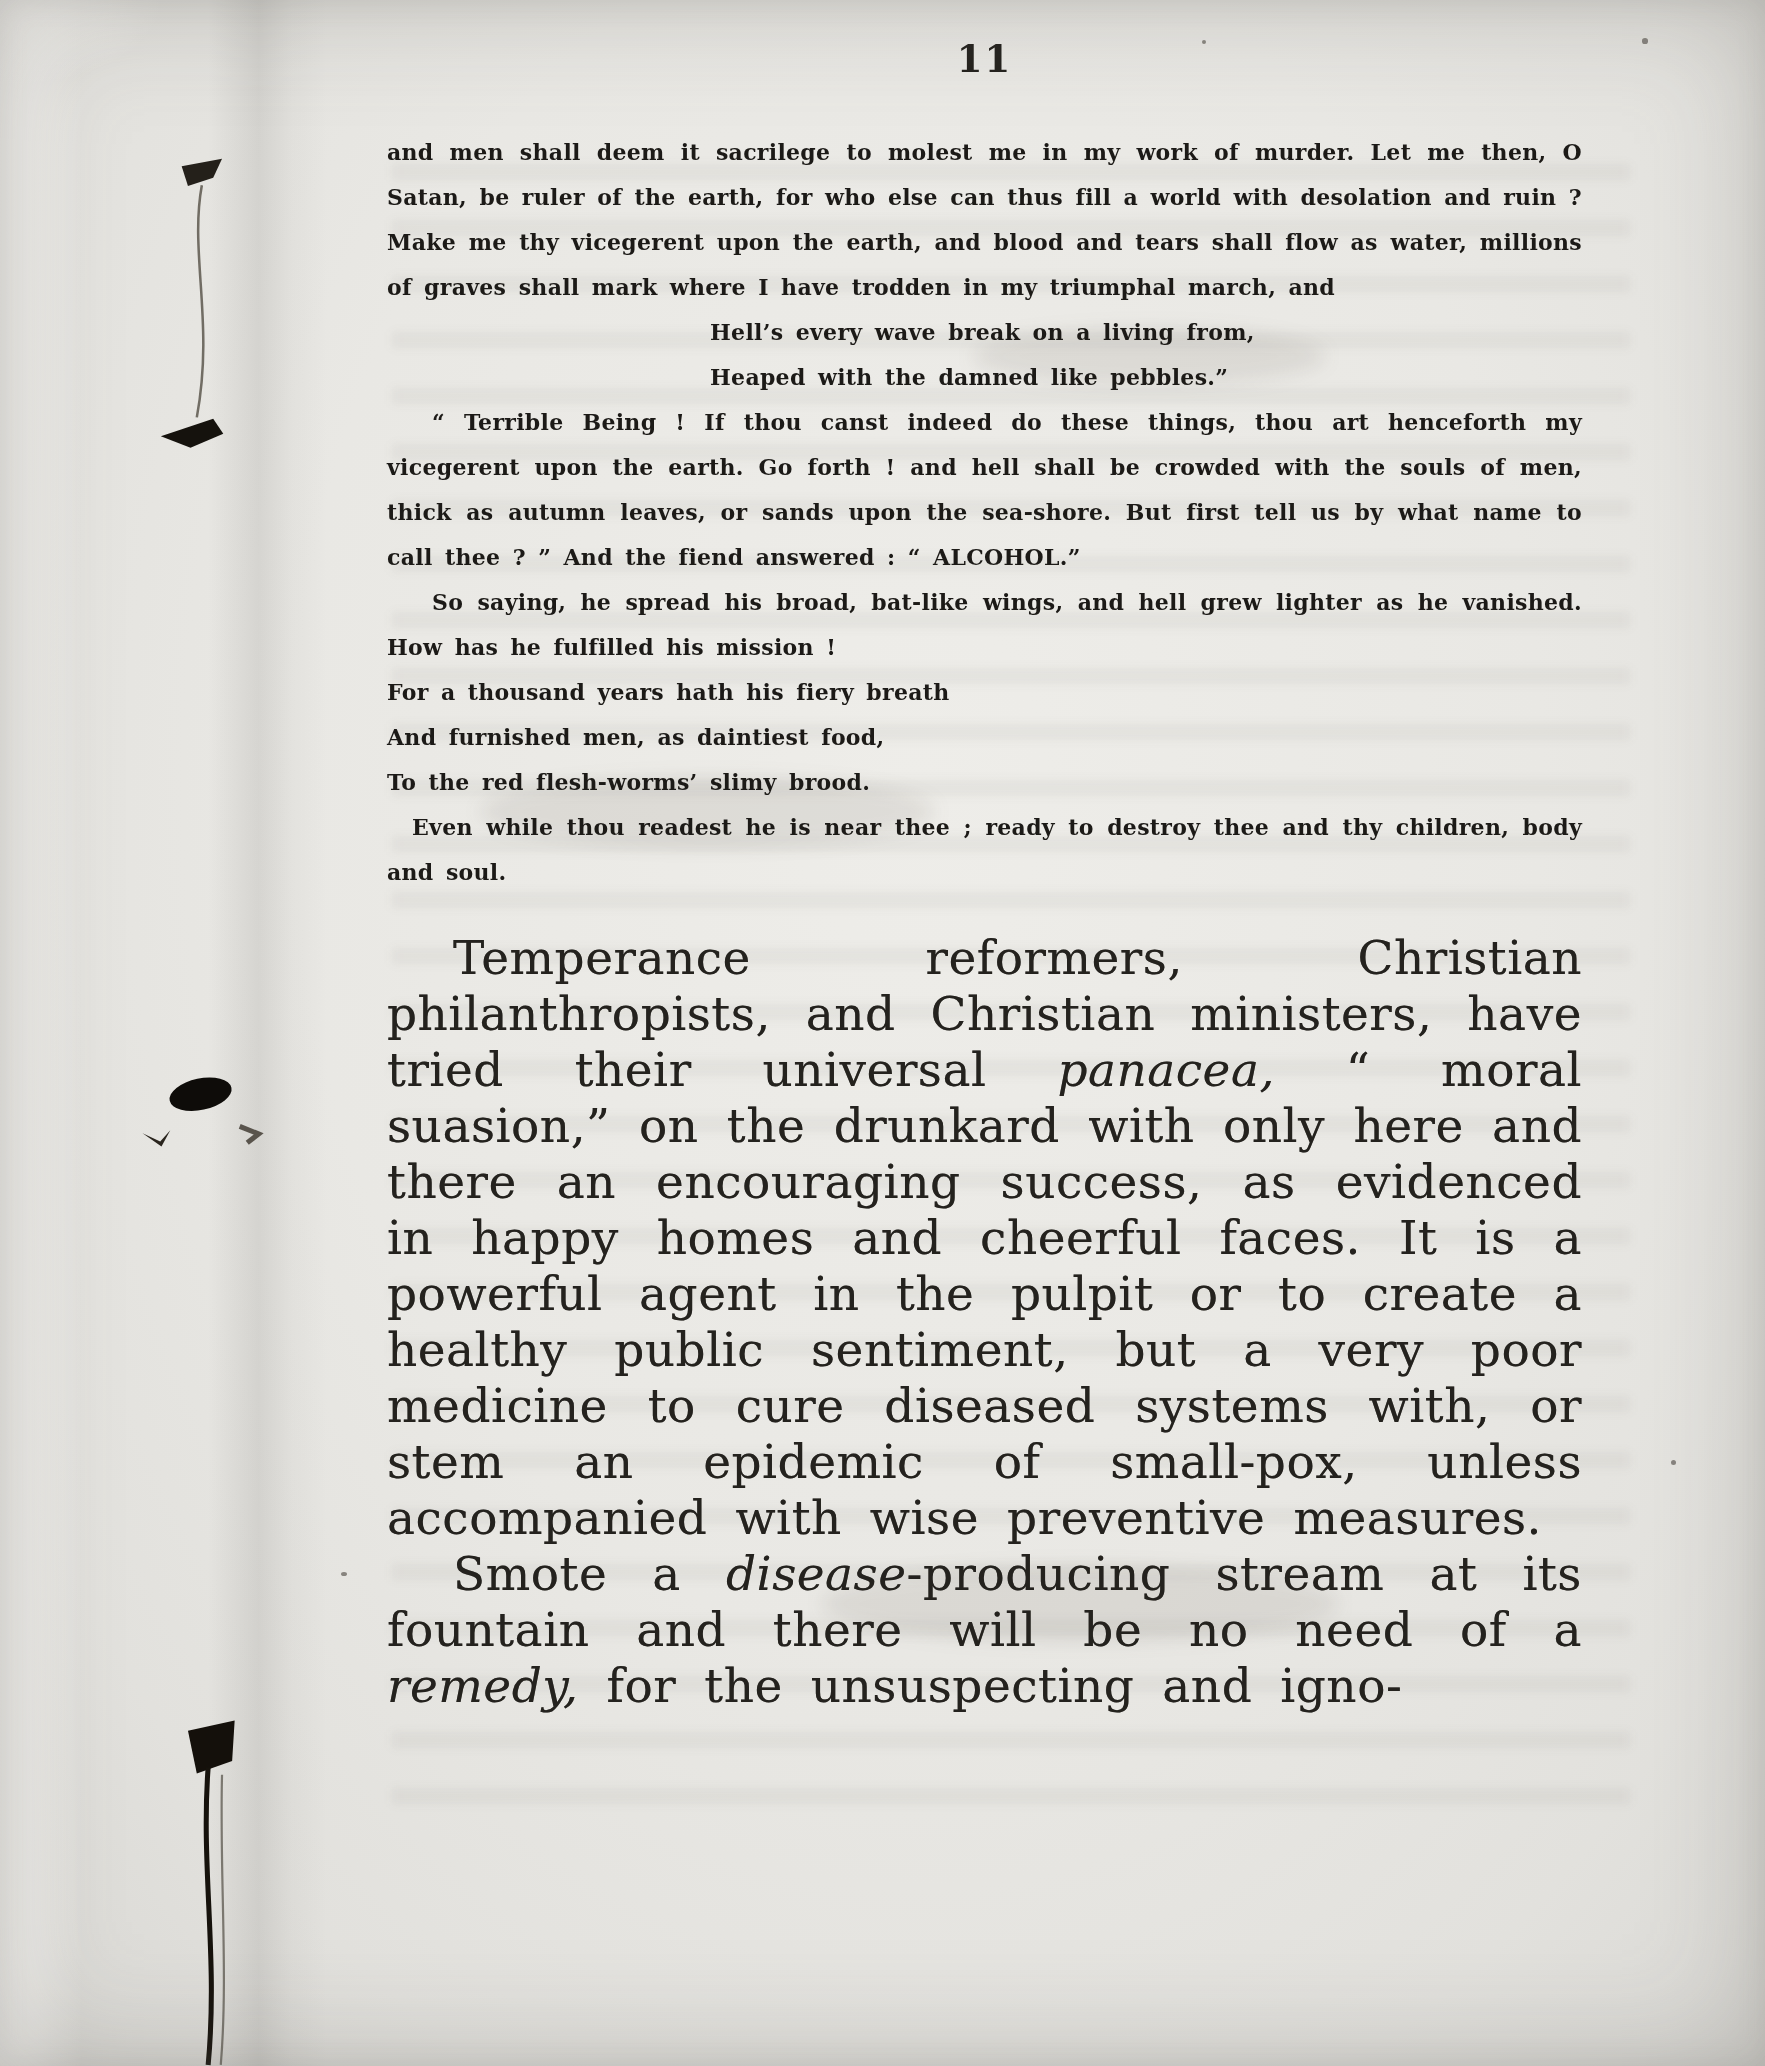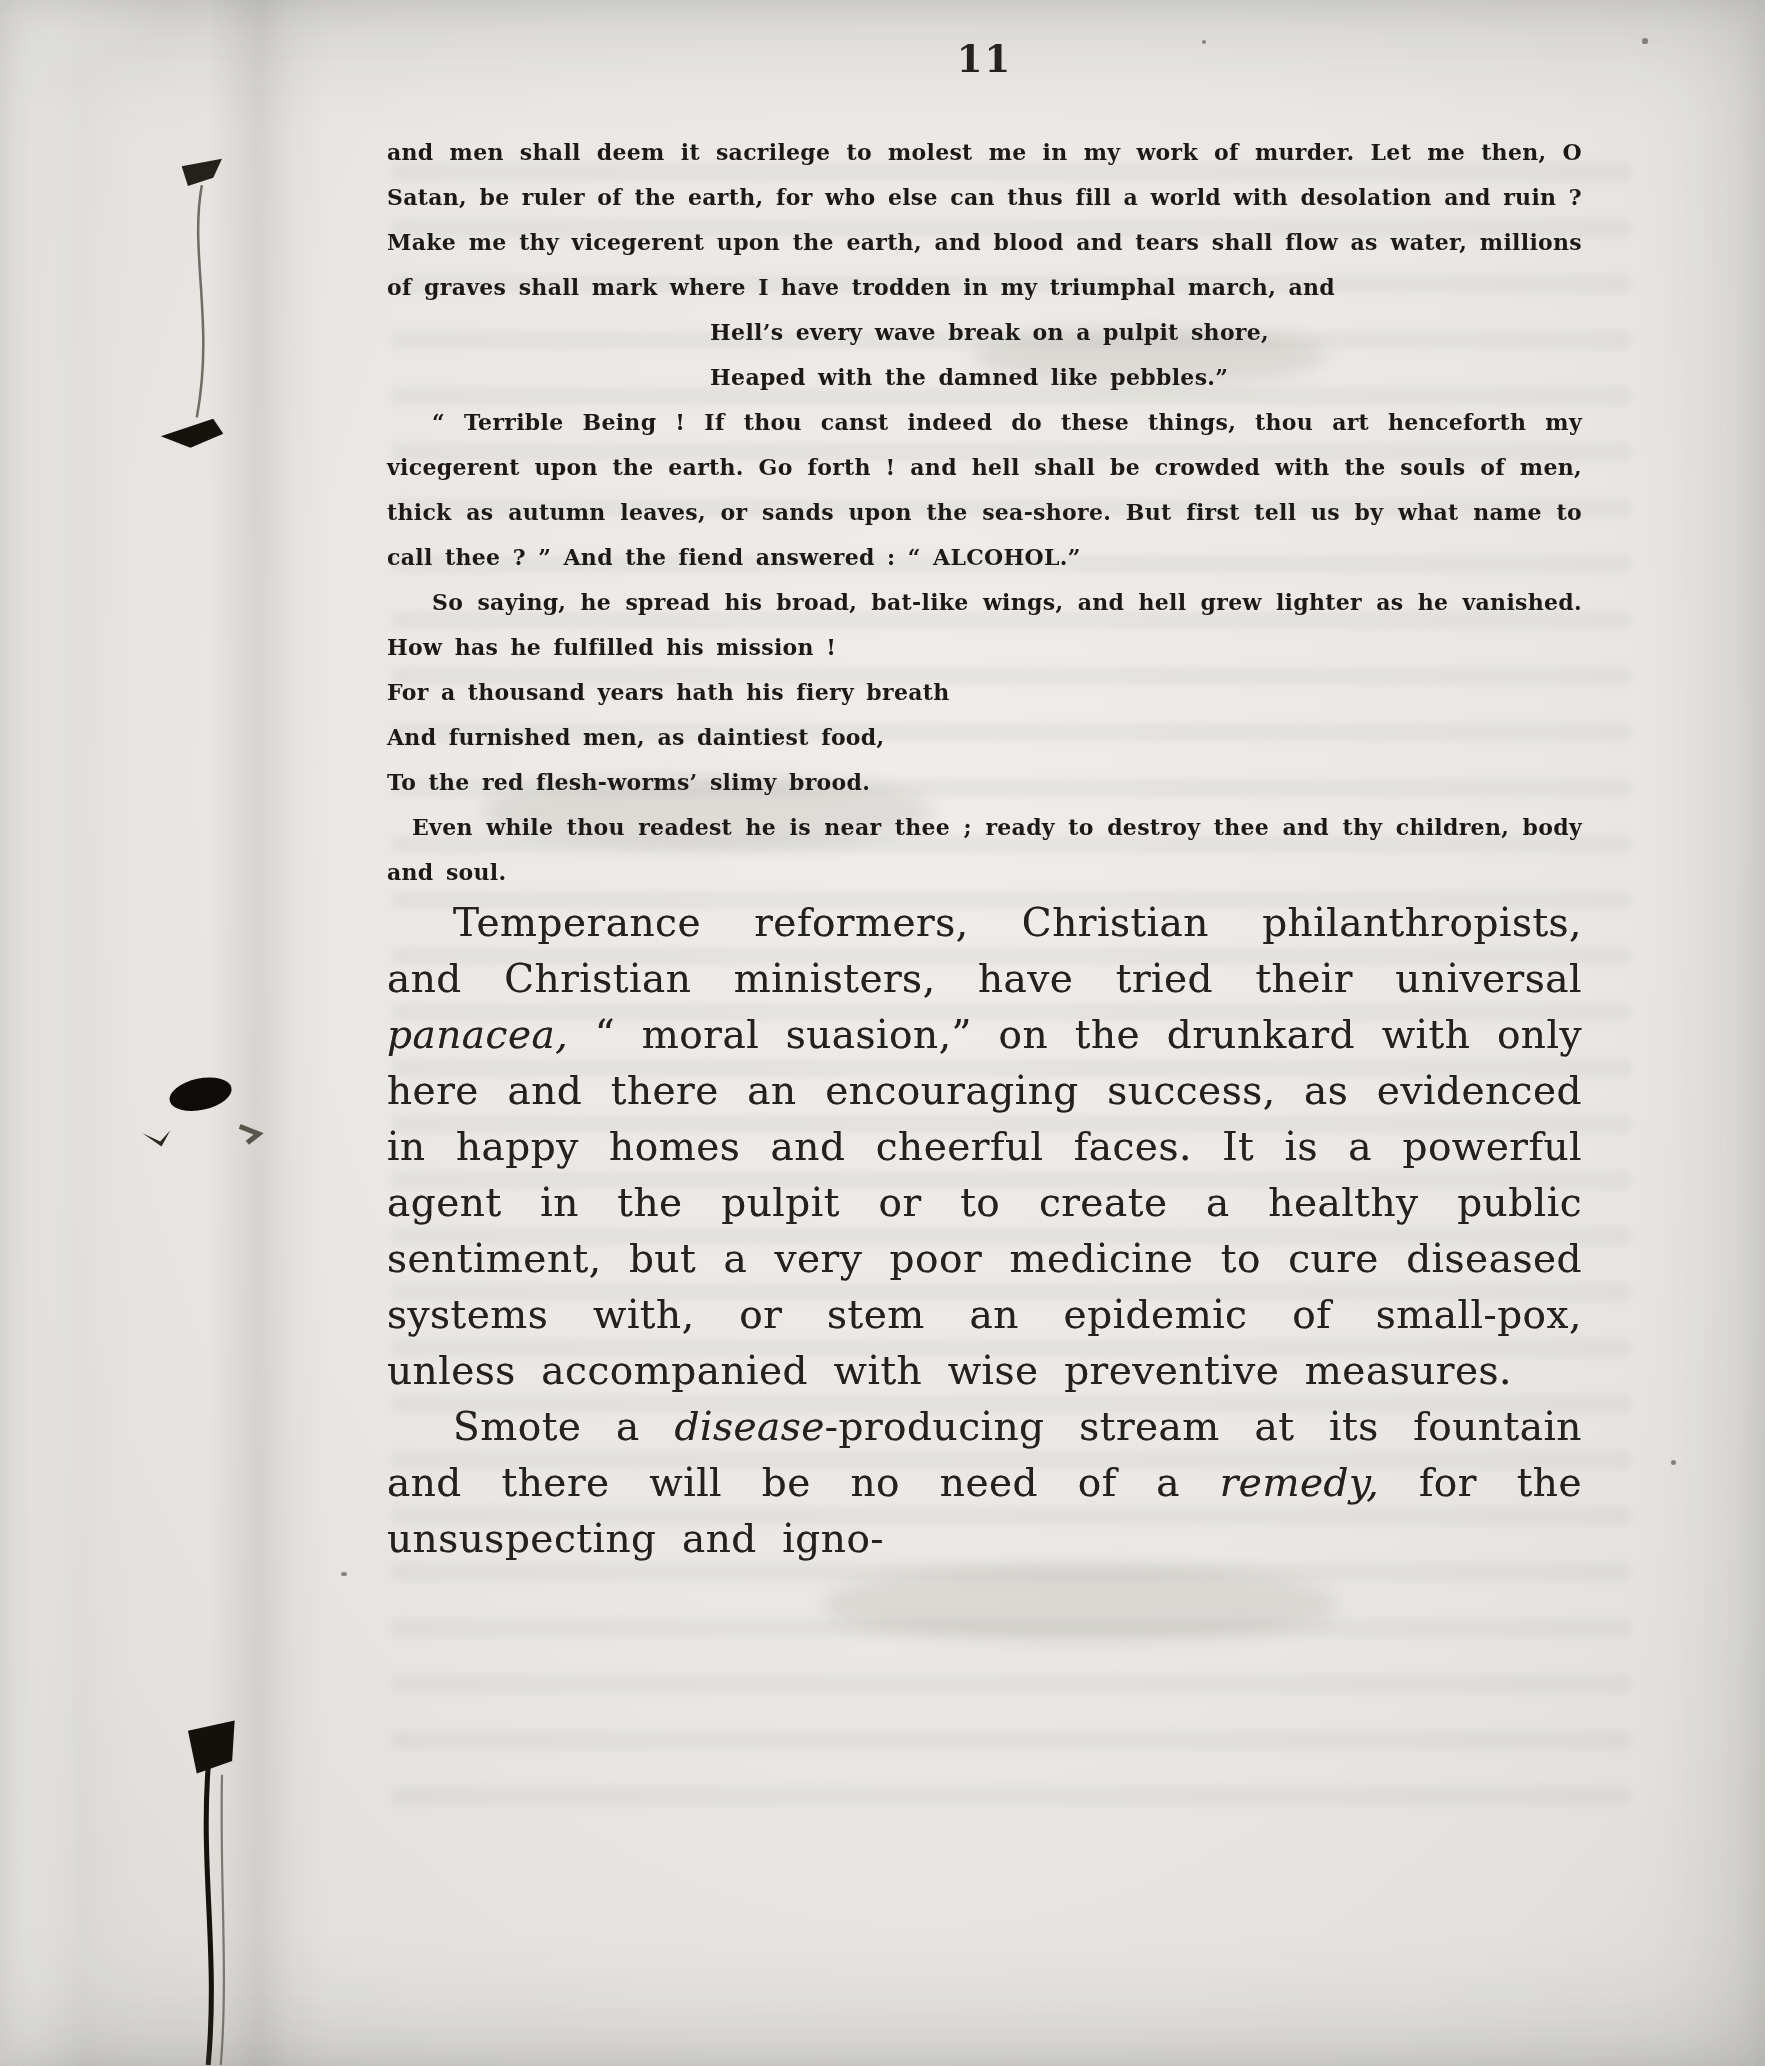--- a/index.html
+++ b/index.html
@@ -109,21 +109,22 @@
     color: #1c1a17;
   }
   .small p { margin: 0; }
   .small p.indent { text-indent: 45px; }
   .small p.indent-sm { text-indent: 25px; }
   .verse { margin: 0; font-weight: 700; }
   .verse1 { margin-left: 323px; }
   .verse2 { }
   .verse .vline { white-space: nowrap; }
   .large {
-    font-size: 39px;
+    margin-top: 35px;
+    font-size: 47px;
     line-height: 56px;
     font-weight: 400;
     text-align: justify;
     word-spacing: 12.6px;
     letter-spacing: 0.5px;
     color: #24221e;
     text-shadow: 0 0 0.6px rgba(36,34,30,0.55);
   }
   .large p { margin: 0; text-indent: 66px; }
   .large em { font-style: italic; }
@@ -163,21 +164,21 @@
   <div class="speck k4"></div>
 
   <div class="content">
 
     <div class="page-number">11</div>
 
     <section class="small">
       <p>and men shall deem it sacrilege to molest me in my work of murder. Let me then, O Satan, be ruler of the earth, for who else can thus fill a world with desolation and ruin ? Make me thy vicegerent upon the earth, and blood and tears shall flow as water, millions of graves shall mark where I have trodden in my triumphal march, and</p>
 
       <div class="verse verse1">
-        <div class="vline">Hell’s every wave break on a pulpit shore,</div>
+        <div class="vline">Hell’s every wave break on a living from,</div>
         <div class="vline">Heaped with the damned like pebbles.”</div>
       </div>
 
 
       <p class="indent">“ Terrible Being ! If thou canst indeed do these things, thou art henceforth my vicegerent upon the earth. Go forth ! and hell shall be crowded with the souls of men, thick as autumn leaves, or sands upon the sea-shore. But first tell us by what name to call thee ? ” And the fiend answered : “ ALCOHOL.”</p>
 
       <p class="indent">So saying, he spread his broad, bat-like wings, and hell grew lighter as he vanished. How has he fulfilled his mission !</p>
 
       <div class="verse verse2">
         <div class="vline">For a thousand years hath his fiery breath</div>

